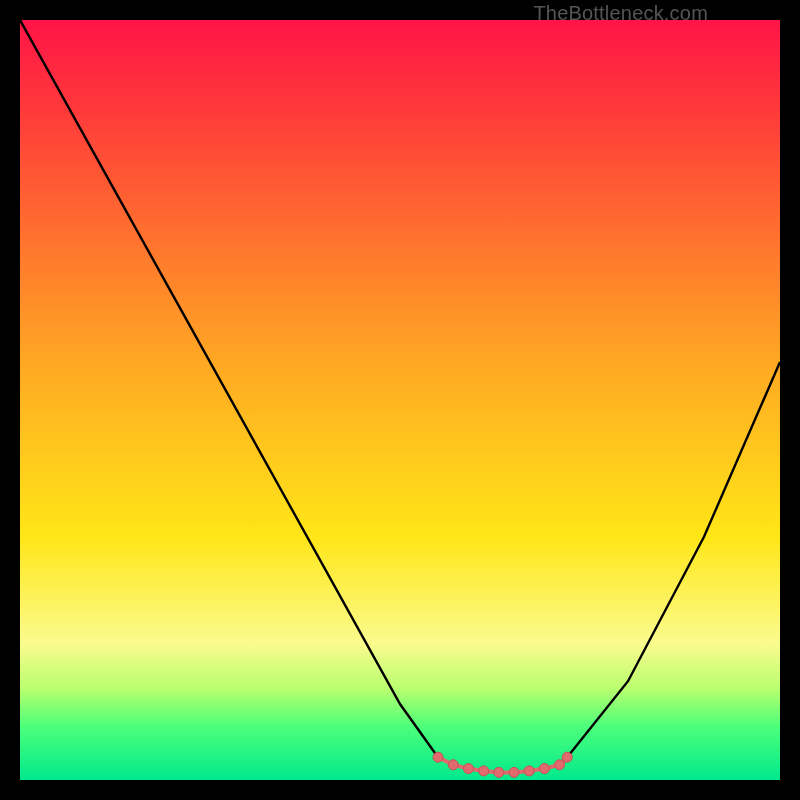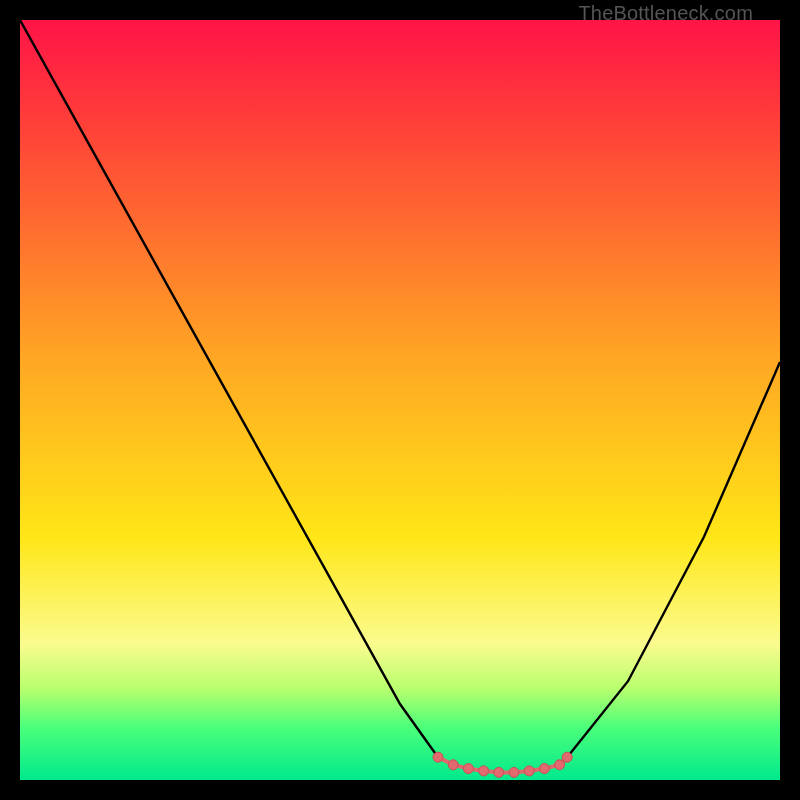--- a/index.html
+++ b/index.html
@@ -8,21 +8,20 @@
     width: 800px;
     height: 800px;
     background: #000;
     font-family: Arial, Helvetica, sans-serif;
   }
   .stage {
     position: relative;
     width: 716px;
     height: 800px;
     background: #000;
-    padding-left: 45px;
   }
   .plot-area {
     position: absolute;
     left: 20px;
     top: 20px;
     width: 760px;
     height: 760px;
     overflow: hidden;
   }
   .gradient-bg {

